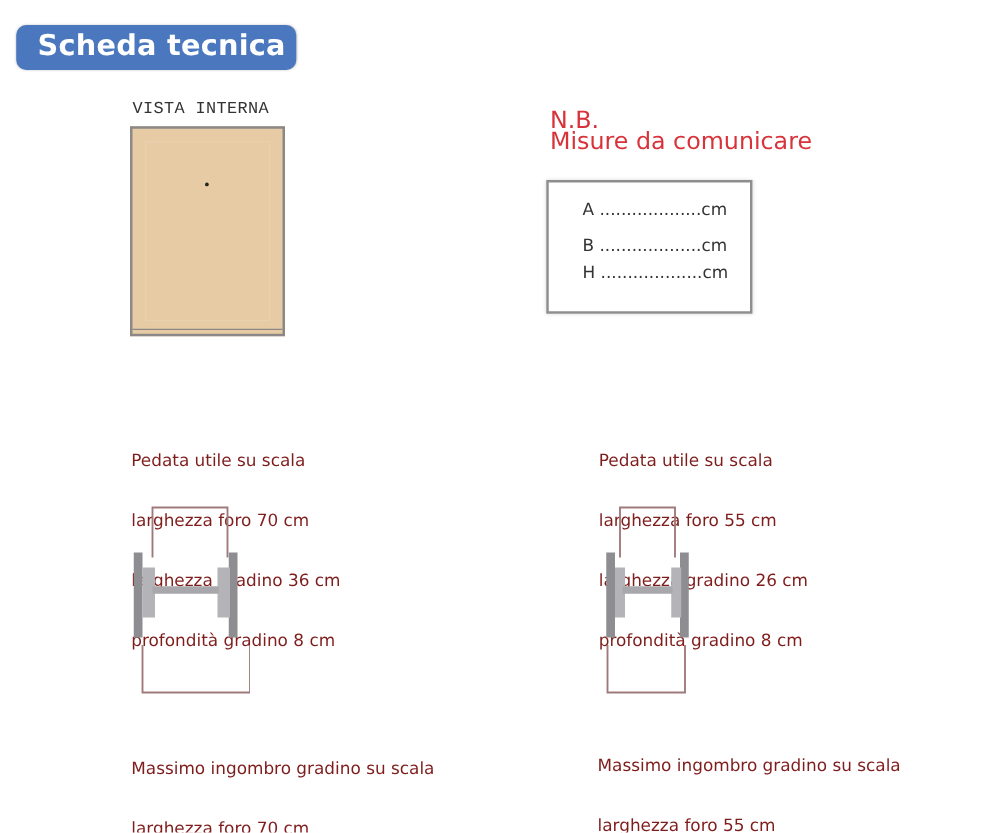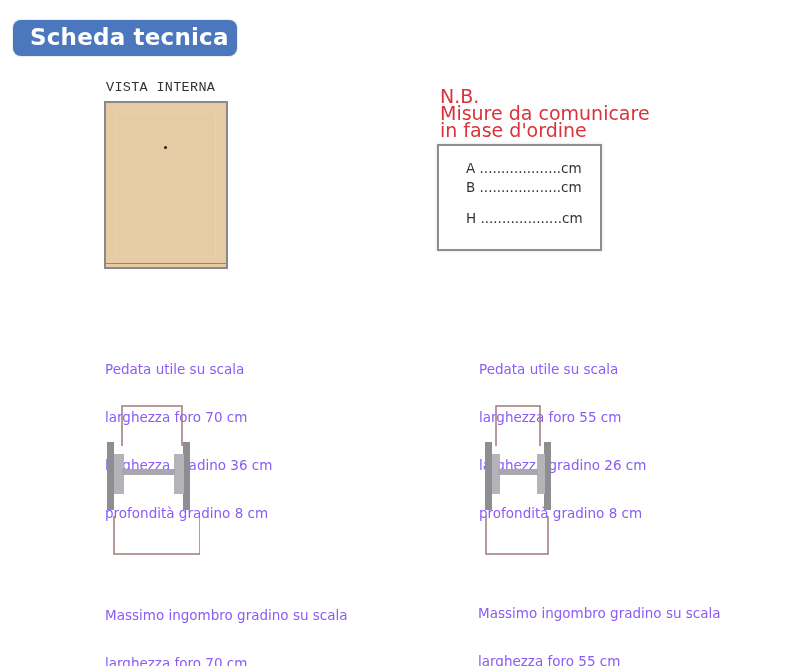--- a/index.html
+++ b/index.html
@@ -14,49 +14,48 @@
     .panel { position: absolute; left: 104px; top: 101px; width: 124px; height: 168px;
       background: #e6cba4; border: 2px solid #8c8888; box-sizing: border-box; }
     .panel-inner { position: absolute; left: 10px; top: 10px; right: 10px; bottom: 10px;
       border: 1px solid #e9d1ae; }
     .panel-base { position: absolute; left: 0; right: 0; bottom: 3px; height: 1px; background: #8c8888; }
     .panel-dot { position: absolute; left: 58px; top: 43px; width: 3px; height: 3px; background: #222; border-radius: 50%; }
     .nb { position: absolute; left: 440px; top: 88px; color: #d8333a; font-size: 19px; line-height: 17px; }
     .measure-box { position: absolute; left: 437px; top: 144px; width: 165px; height: 107px;
       border: 2px solid #8e8e8e; box-sizing: border-box; box-shadow: 0 0 3px rgba(0,0,0,0.15); }
     .measure-row { position: absolute; left: 27px; font-size: 13.5px; color: #333; white-space: nowrap; }
-    .spec { position: absolute; font-size: 13.5px; line-height: 16px; color: #8b5cf6; white-space: pre; }
+    .spec { position: absolute; font-size: 13.5px; line-height: 16px; color: #7f1d1d; white-space: pre; }
     svg.stair { position: absolute; }
   </style>
 </head>
 <body>
 
 <div class="title-badge">
   <span class="title-text">Scheda tecnica</span>
 </div>
 
 <div class="vista-label">VISTA INTERNA</div>
 <div class="panel">
   <div class="panel-inner"></div>
   <div class="panel-dot"></div>
   <div class="panel-base"></div>
 </div>
 
 <div class="nb">
   <div>N.B.</div>
   <div>Misure da comunicare</div>
-  <div>in fase d'ordine</div>
 </div>
 
 <div class="measure-box">
   <div class="measure-row" style="top:14px">
     <span>A</span>
     <span>...................</span><span>cm</span>
   </div>
-  <div class="measure-row" style="top:33px">
+  <div class="measure-row" style="top:43px">
     <span>B</span>
     <span>...................</span><span>cm</span>
   </div>
   <div class="measure-row" style="top:64px">
     <span>H</span>
     <span>...................</span><span>cm</span>
   </div>
 </div>
 
 <div class="spec" style="left:105px; top:329px;">

